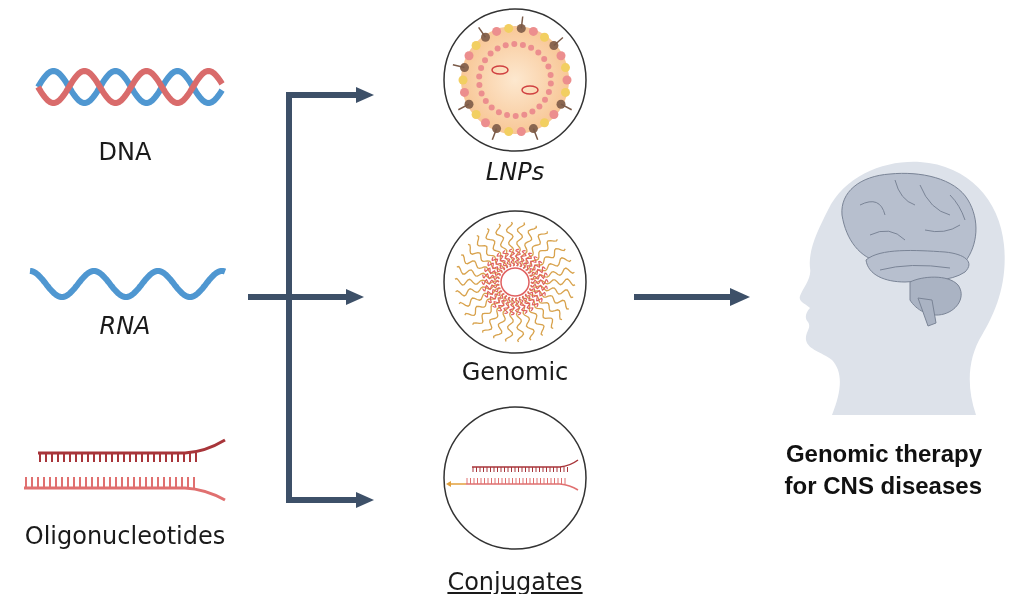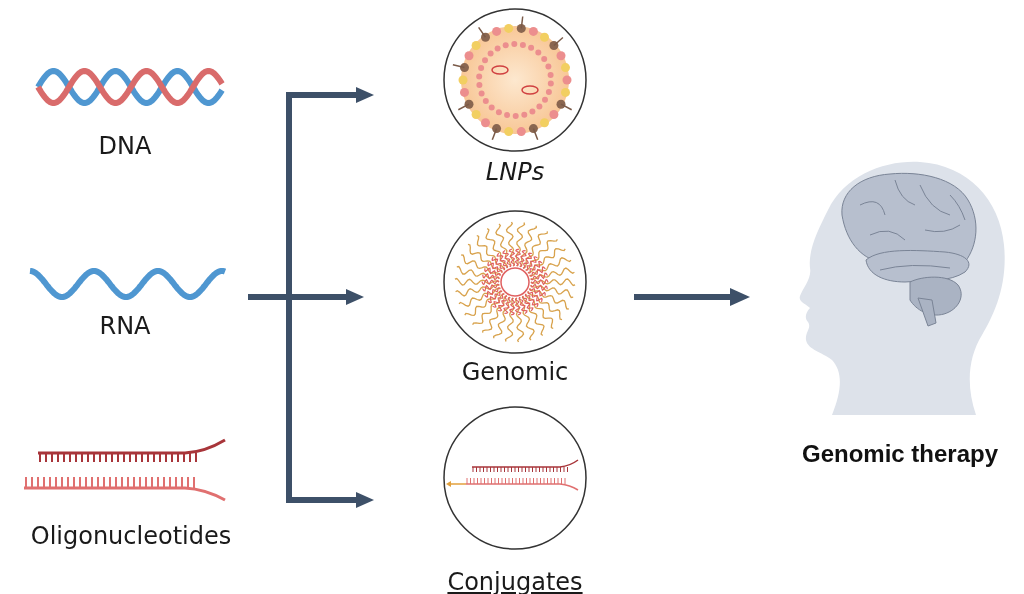--- a/index.html
+++ b/index.html
@@ -325,23 +325,24 @@
         <path d="M895 180 Q900 200 915 205"></path>
         <path d="M920 185 Q930 210 950 215"></path>
         <path d="M870 235 Q890 225 905 240"></path>
         <path d="M925 230 Q945 235 960 225"></path>
         <path d="M950 195 Q960 205 965 220"></path>
         <path d="M880 270 Q910 262 950 268"></path>
       </g>
   </g>
 </svg>
 
-<div class="label" style="left:80px; top:132px; width:90px;">DNA</div>
-<div class="label" style="left:80px; top:312px; width:90px;">RNA</div>
-<div class="label" style="left:11px; top:522px; width:240px;">Oligonucleotides</div>
+<div class="label" style="left:80px; top:138px; width:90px;">DNA</div>
+<div class="label" style="left:80px; top:312px; width:90px;font-style:italic;">RNA</div>
+<div class="label" style="left:5px; top:522px; width:240px;">Oligonucleotides</div>
 
 <div class="label" style="left:455px; top:158px; width:120px;font-style:italic;">LNPs</div>
 <div class="label" style="left:440px; top:358px; width:150px;">Genomic</div>
 <div class="label" style="left:430px; top:568px; width:170px;text-decoration:underline;">Conjugates</div>
 
-<div class="title" style="left:775px; top:438px; width:250px;">
+<div class="title" style="left:732px; top:438px; width:250px;text-align:right;">
   <div>Genomic therapy</div>
+  <div>for CNS diseases</div>
 </div>
 
 </body></html>

